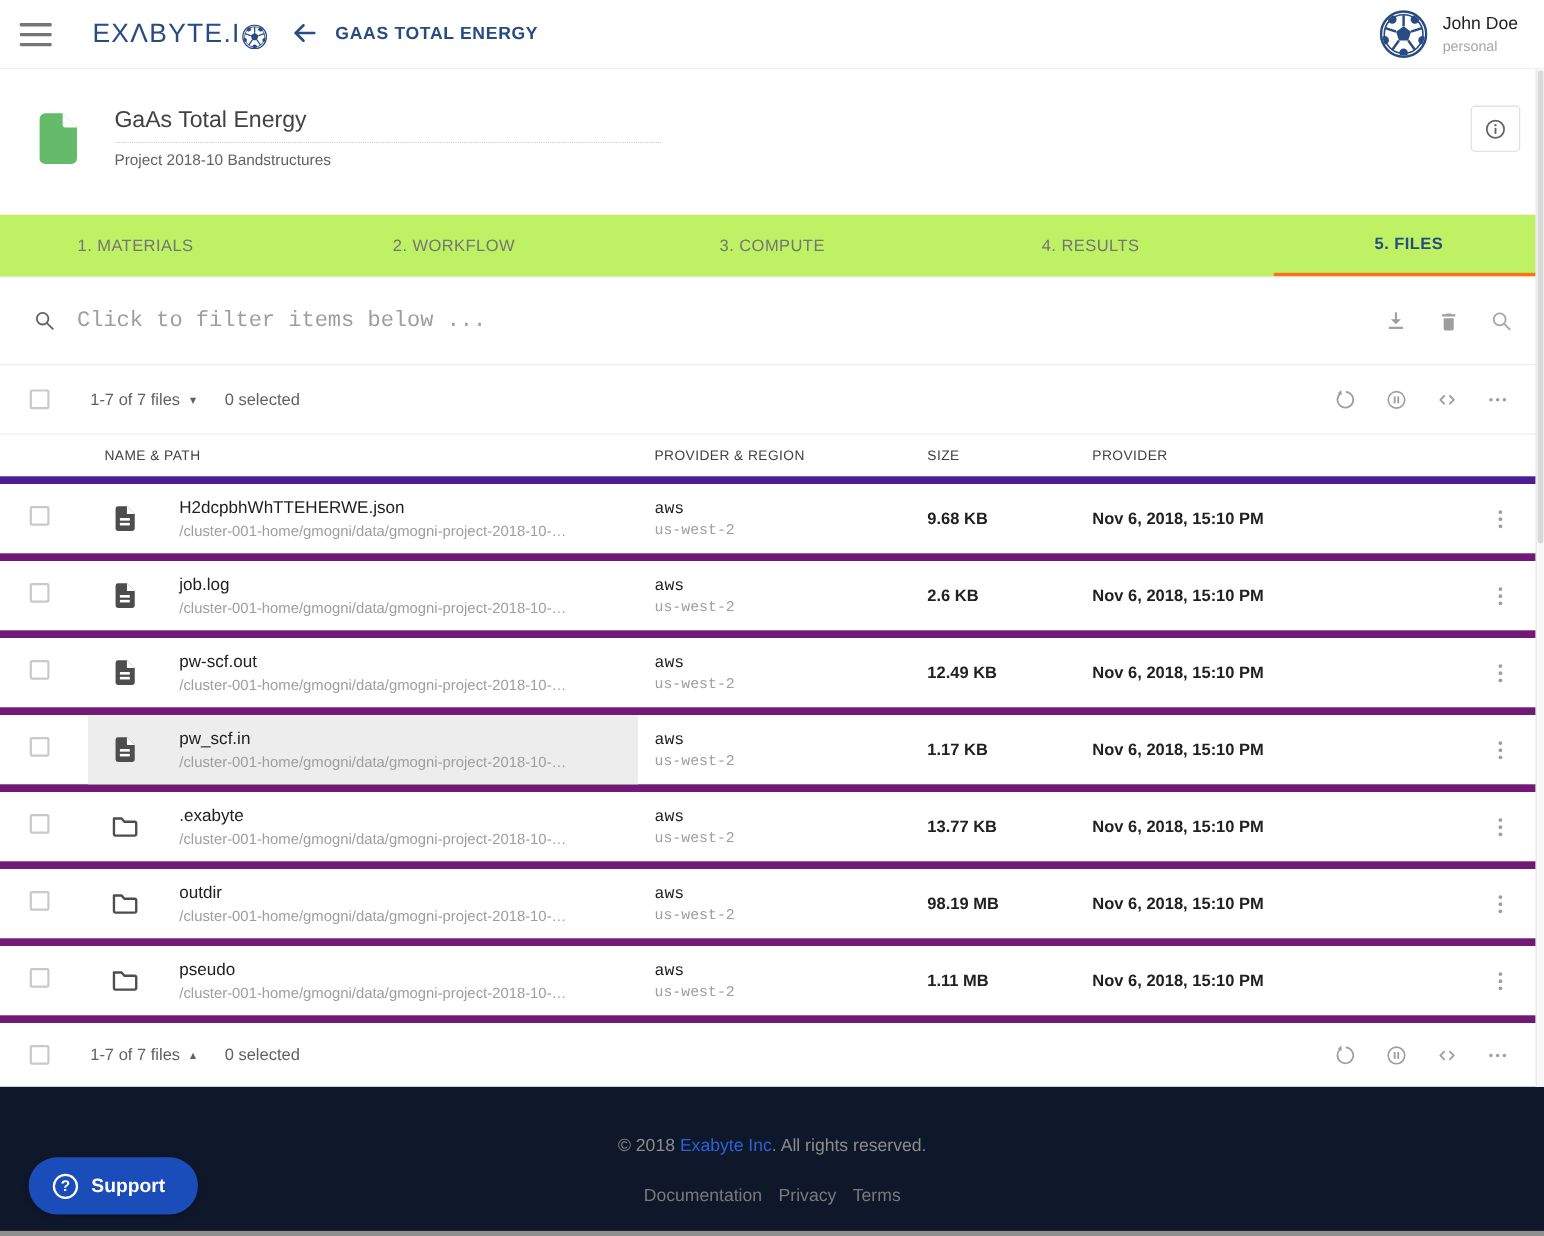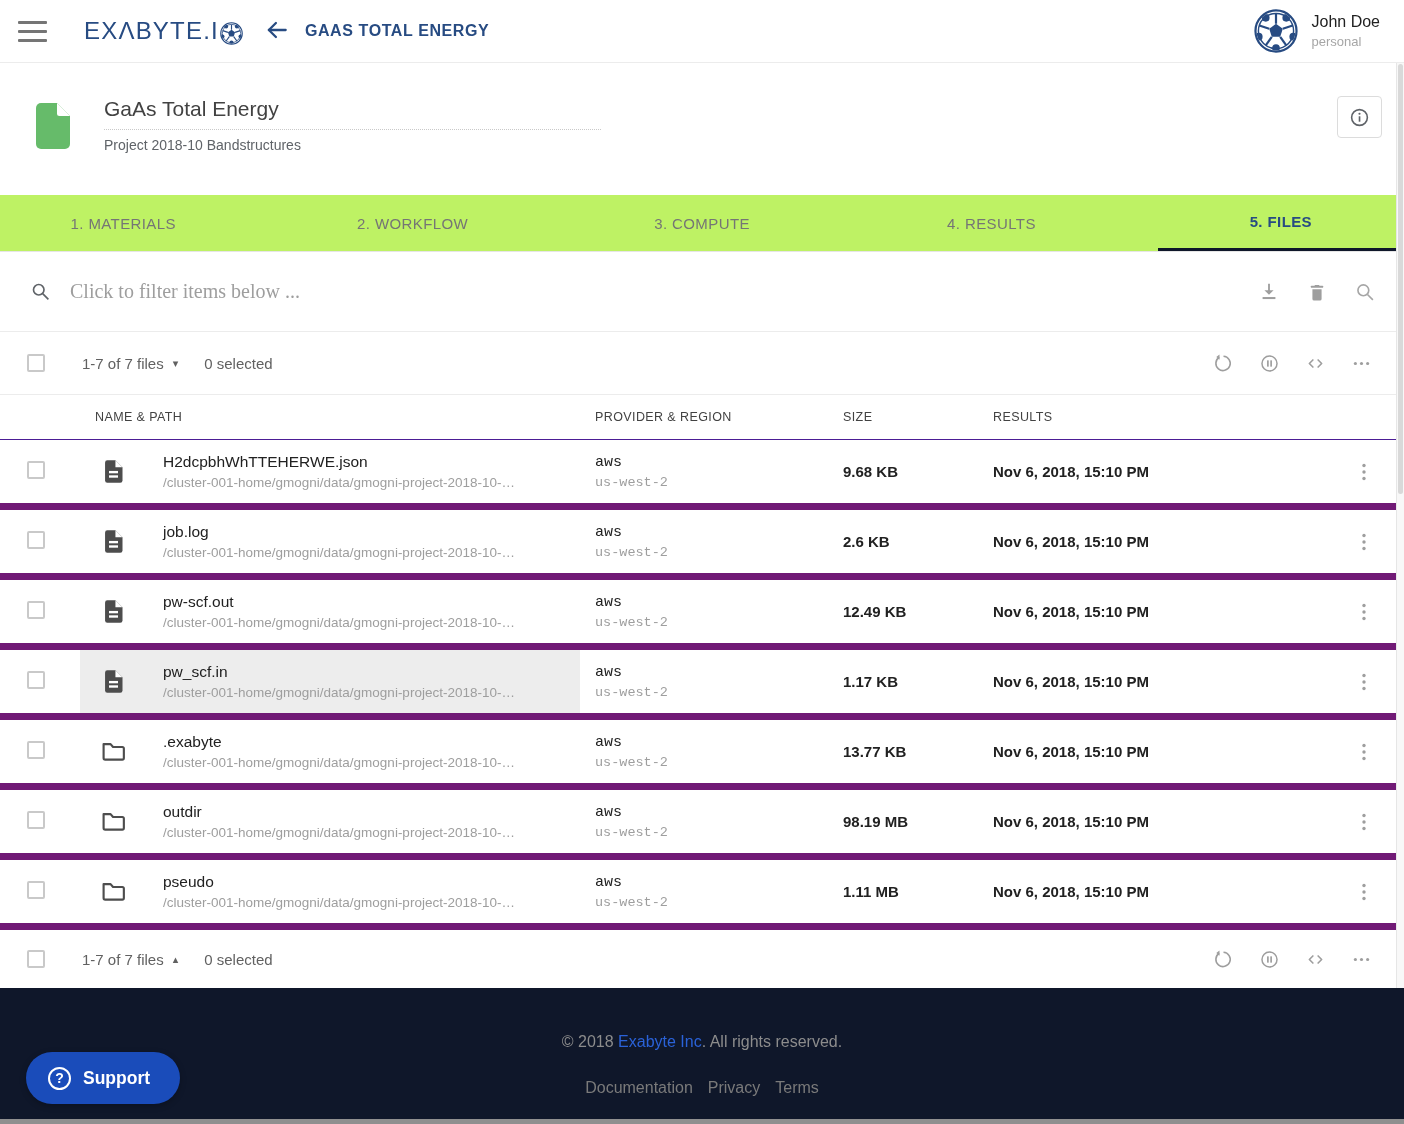--- a/index.html
+++ b/index.html
@@ -28,44 +28,44 @@
   .job-titles { position:absolute; left:104px; top:34px; }
   .job-title-wrap { width:497px; border-bottom:1px dotted #c9c9c9; padding-bottom:8px; }
   .job-title { font-size:21px; color:#424242; }
   .job-sub { font-size:14px; color:#5f6368; margin-top:7px; }
   .info-btn { position:absolute; right:22px; top:33px; width:45px; height:42px; border:1px solid #dcdcdc; border-radius:4px; background:#fff; display:flex; align-items:center; justify-content:center; cursor:pointer; }
   .info-btn svg { width:21px; height:21px; }
 
   
   .tabs { height:57px; display:flex; border-bottom:1px solid #e6e6e6; background:#bef264;gap:43px; }
   .tab { flex:1; display:flex; align-items:center; justify-content:center; font-size:15px; color:#757575; letter-spacing:0.4px; cursor:pointer; }
-  .tab.active { color:#274b82; font-weight:bold; border-bottom:3px solid #0f172a; }
+  .tab.active { color:#274b82; font-weight:bold; border-bottom:3px solid #f97316; }
 
   
   .filterbar { height:80px; display:flex; align-items:center; padding:0 28px 0 30px; border-bottom:1px solid #ececec; }
   .filter-search svg { width:21px; height:21px; display:block; }
-  .filter-input { flex:1; margin-left:17px; border:none; outline:none; font-size:20px; color:#424242; font-family:Liberation Serif, serif; background:transparent; }
+  .filter-input { flex:1; margin-left:17px; border:none; outline:none; font-size:20px; color:#424242; font-family:Liberation Mono, monospace; background:transparent; }
   .filter-input::placeholder { color:#9e9e9e; opacity:1; }
   .filter-actions { display:flex; align-items:center; gap:26px; }
   .iconbtn { background:none; border:none; padding:0; cursor:pointer; width:22px; height:22px; }
   .iconbtn svg { width:22px; height:22px; display:block; }
 
   
   .listbar { height:63px; display:flex; align-items:center; padding:0 32px 0 27px; border-bottom:1px solid #ececec; }
   .listbar.bottom { height:58px; border-bottom:none; }
   .checkbox { width:18px; height:18px; border:2px solid #c9c9c9; border-radius:2px; background:#fff; display:inline-block; cursor:pointer; flex:none; }
   .range { margin-left:37px; font-size:15px; color:#616161; display:flex; align-items:center; gap:9px; cursor:pointer; }
   .caret { font-size:11px; color:#616161; }
   .selected { margin-left:26px; font-size:15px; color:#616161; }
   .list-actions { margin-left:auto; display:flex; align-items:center; gap:25px; }
   .list-actions .iconbtn, .list-actions .iconbtn svg { width:21px; height:21px; }
 
   
   .grid-cols { display:grid; grid-template-columns:80px 500px 248px 150px 1fr 80px; align-items:center; }
-  .thead { height:45px; border-bottom:1px solid #4c1d95; }
+  .thead { height:45px; border-bottom:7px solid #4c1d95; }
   .th { font-size:12.5px; color:#424242; letter-spacing:0.4px; padding-left:15px; }
   .row { height:70px; border-bottom:7px solid #701a75; }
   .cell-cb { padding-left:27px; }
   .cell-name { height:100%; display:flex; align-items:center; padding-left:20px; }
   .row.hl .cell-name { background:#ededed; }
   .ficon { width:27px; height:27px; flex:none; }
   .ficon svg { width:27px; height:27px; display:block; }
   .nameblock { margin-left:36px; min-width:0; }
   .fname { font-size:15.5px; color:#212121; cursor:pointer; }
   .fpath { font-size:13.5px; color:#9e9e9e; margin-top:4px; white-space:nowrap; }
@@ -263,21 +263,21 @@
           </svg>
       </button>
     </div>
   </div>
 
   <div class="thead grid-cols">
     <div></div>
     <div class="th" style="padding-left:15px">NAME &amp; PATH</div>
     <div class="th">PROVIDER &amp; REGION</div>
     <div class="th">SIZE</div>
-    <div class="th">RESULTS</div>
+    <div class="th">PROVIDER</div>
     <div></div>
   </div>
 
   <div>
 
     <div class="row grid-cols">
       <div class="cell-cb"><span class="checkbox"></span></div>
       <div class="cell-name">
         <span class="ficon">
             <svg>

